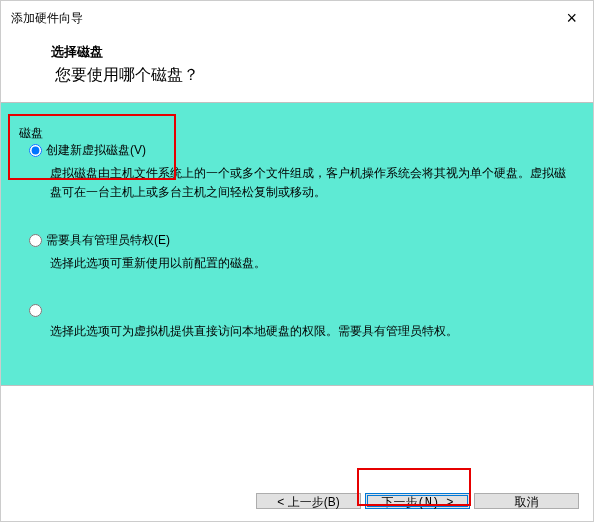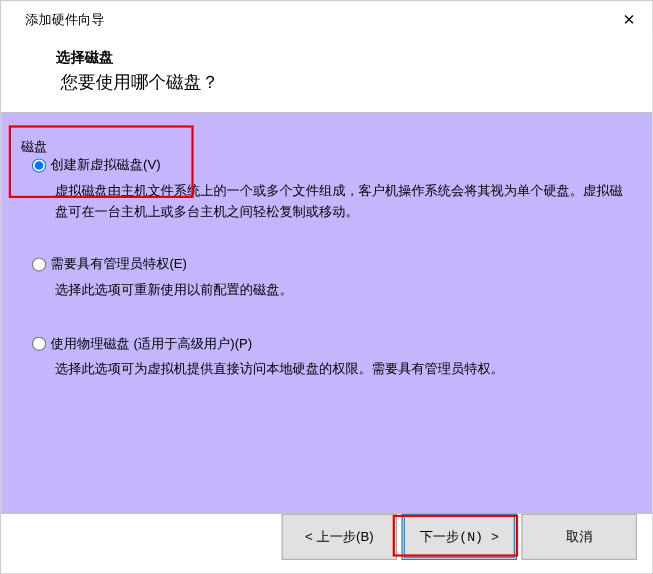--- a/index.html
+++ b/index.html
@@ -11,21 +11,20 @@
       background: #fff;
       position: relative;
       border: 1px solid #ccc;
     }
     .titlebar {
       display: flex;
       justify-content: space-between;
       align-items: center;
       padding: 6px 10px 2px 10px;
       height: 30px;
-      margin-left: 12px;
     }
     .titlebar .title {
       font-size: 12px;
       color: #000;
     }
     .titlebar .close {
       font-size: 18px;
       font-weight: 300;
       color: #000;
       cursor: pointer;
@@ -46,22 +45,22 @@
     .header .subheading {
       font-size: 16px;
       color: #000;
       padding-left: 16px;
     }
     .content-area {
       border: 1px solid #c0c0c0;
       border-left: none;
       border-right: none;
       padding: 22px 18px 10px 18px;
-      height: 365px;
-      background: #c4b5fd;
+      height: 284px;
+      background: #5eead4;
     }
     .group-label {
       font-size: 12px;
       color: #000;
     }
     .radio-block {
     }
     .radio-row {
       display: flex;
       align-items: center;
@@ -107,21 +106,21 @@
     }
     .button-row {
       position: absolute;
       bottom: 12px;
       right: 14px;
       display: flex;
       gap: 4px;
     }
     .btn {
       width: 105px;
-      height: 42px;
+      height: 16px;
       background: #e1e1e1;
       border: 1px solid #adadad;
       font-size: 12px;
       font-family: inherit;
       cursor: pointer;
     }
     .btn.focus {
       border: 1px solid #0078d7;
       outline: 1px solid #0078d7;
       outline-offset: -3px;
@@ -156,21 +155,20 @@
     <div class="radio-row">
       <input type="radio" name="disk" style="">
       <label>需要具有管理员特权(E)</label>
     </div>
     <div class="radio-desc">选择此选项可重新使用以前配置的磁盘。</div>
   </div>
 
   <div class="radio-block">
     <div class="radio-row">
       <input type="radio" name="disk" style="">
-      <label>使用物理磁盘 (适用于高级用户)(P)</label>
     </div>
     <div class="radio-desc">选择此选项可为虚拟机提供直接访问本地硬盘的权限。需要具有管理员特权。</div>
   </div>
 </div>
 
 <div class="button-row">
   <button class="btn">&lt; 上一步(B)</button>
   <button class="btn focus">下一步(N) &gt;</button>
   <button class="btn">取消</button>
 </div>

